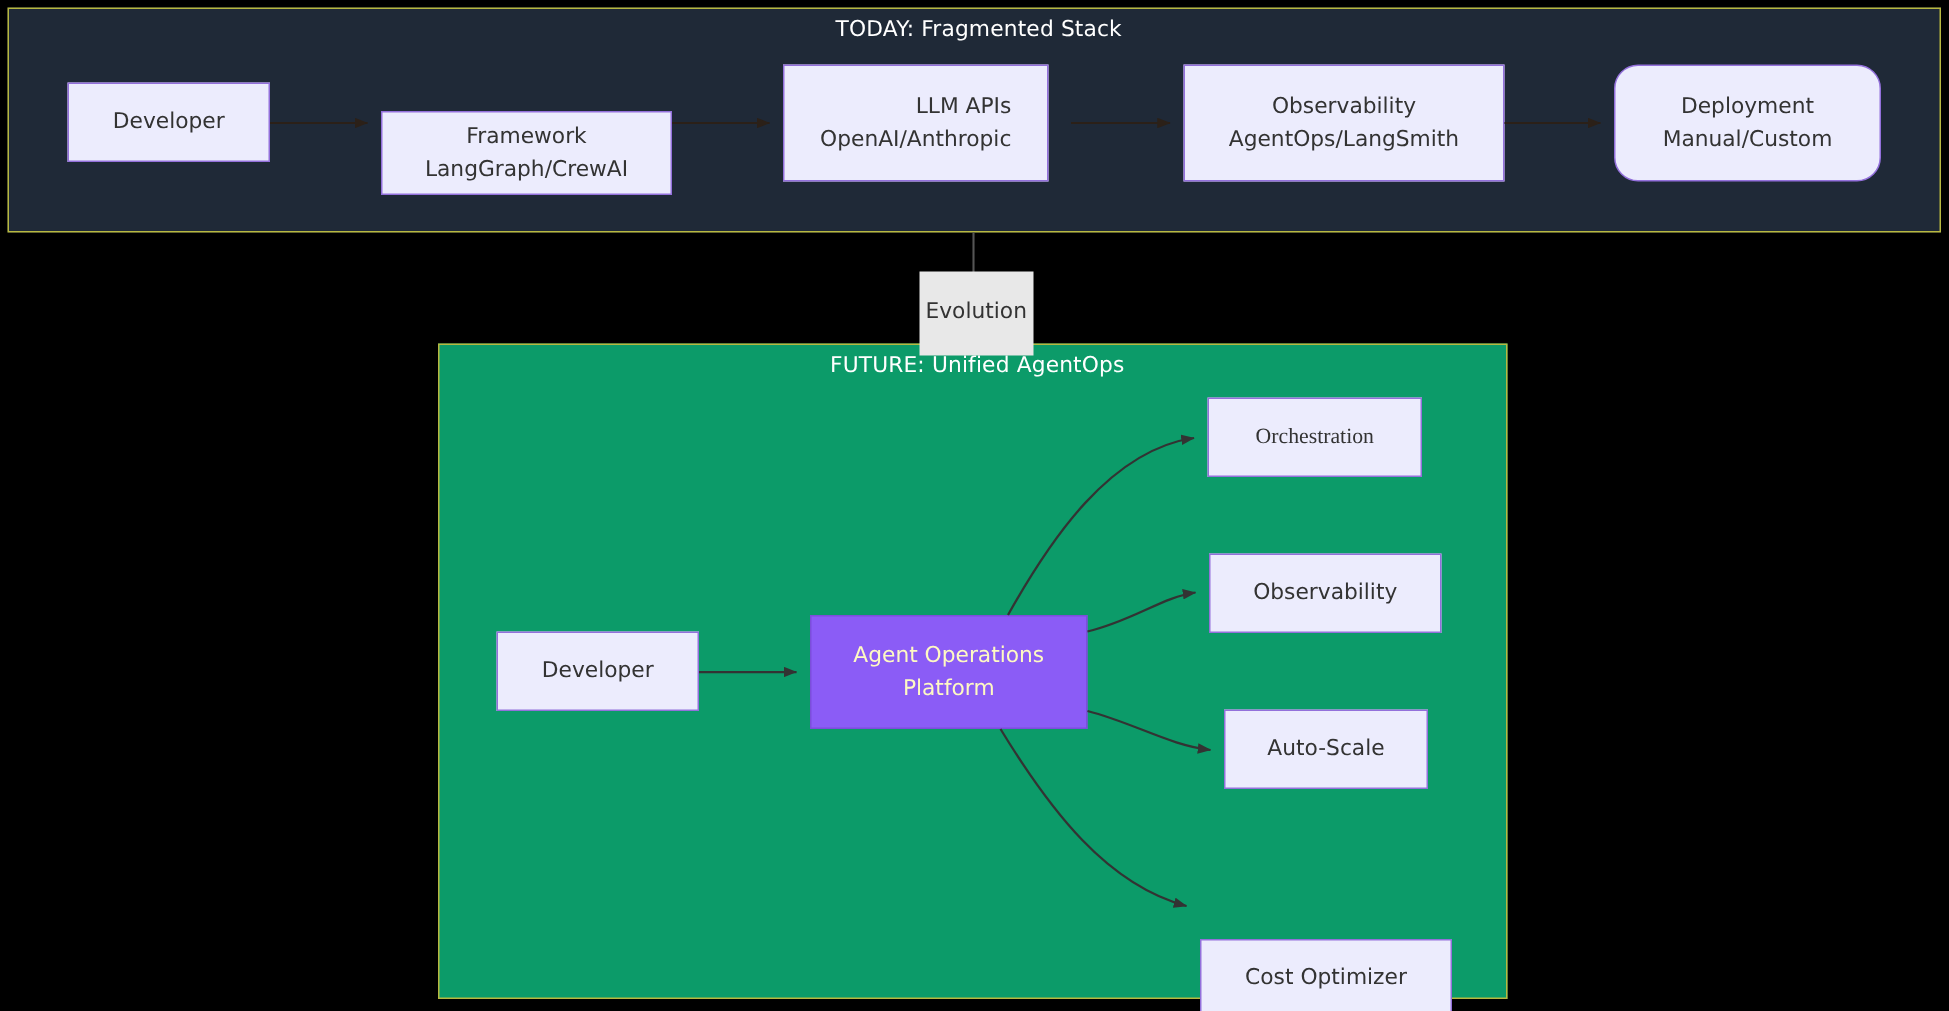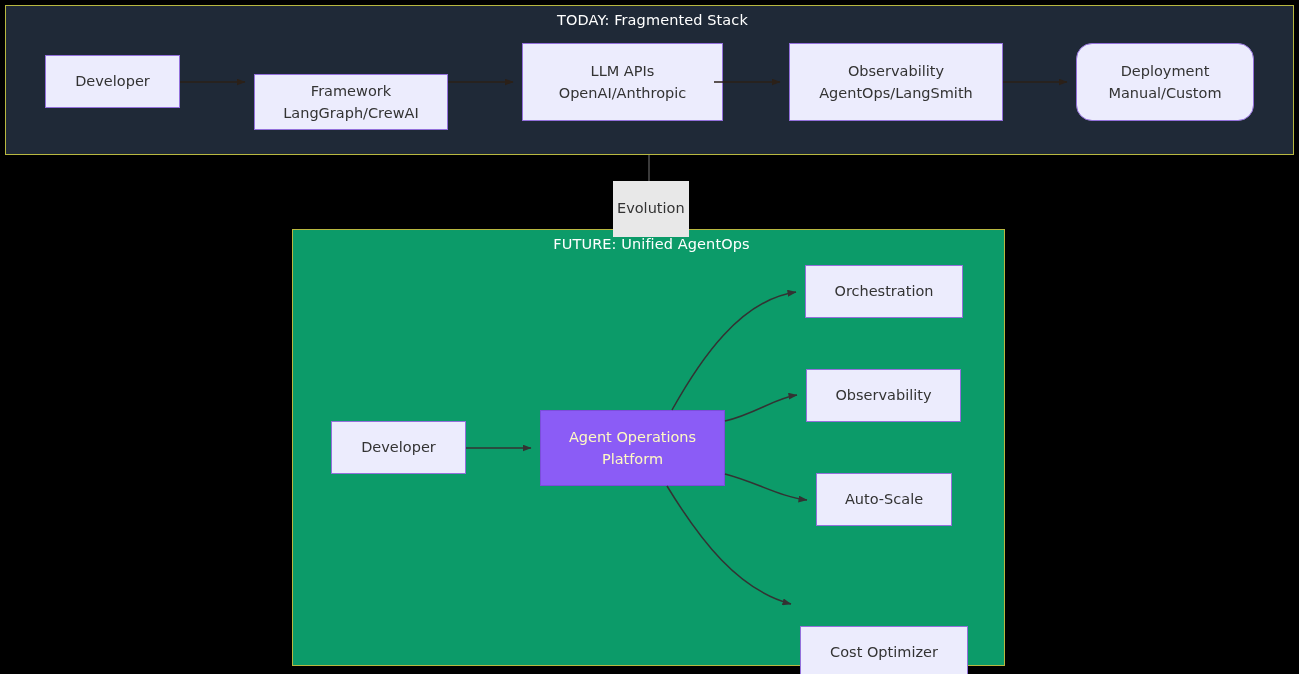--- a/index.html
+++ b/index.html
@@ -81,28 +81,28 @@
   }
   .node.accent {
     background: #8B5CF6;
     border-color: #7c4ddb;
     color: #fef9c3;
   }
 
   
   #n-dev-today      { left: 45px;   top: 55px;  width: 135px; height: 53px; }
   #n-framework      { left: 254px;  top: 30px;  width: 194px; height: 56px; margin-top: 44px; }
-  #n-llmapis        { left: 522px;  top: 43px;  width: 201px; height: 78px; }
+  #n-llmapis        { left: 522px;  top: 43px;  width: 177px; height: 78px; text-align: right; }
   #n-observ-today   { left: 789px;  top: 43px;  width: 214px; height: 78px; }
   #n-deploy-today   { left: 1076px; top: 43px;  width: 178px; height: 78px; border-radius: 16px; }
 
   
   #n-dev-future     { left: 331px;  top: 421px; width: 135px; height: 53px; }
   #n-platform       { left: 540px;  top: 410px; width: 185px; height: 76px; }
-  #n-orchestration  { left: 805px;  top: 265px; width: 158px; height: 53px; }
+  #n-orchestration  { left: 805px;  top: 265px; width: 143px; height: 53px; font-family: Liberation Serif, serif; }
   #n-observability  { left: 806px;  top: 369px; width: 155px; height: 53px; }
   #n-autoscale      { left: 816px;  top: 473px; width: 136px; height: 53px; text-align: center; }
   #n-costopt        { left: 800px;  top: 578px; width: 168px; height: 53px; margin-top: 48px; }
 
   
   #evolution-label {
     position: absolute;
     left: 613px;
     top: 181px;
     padding: 18px 4px;

